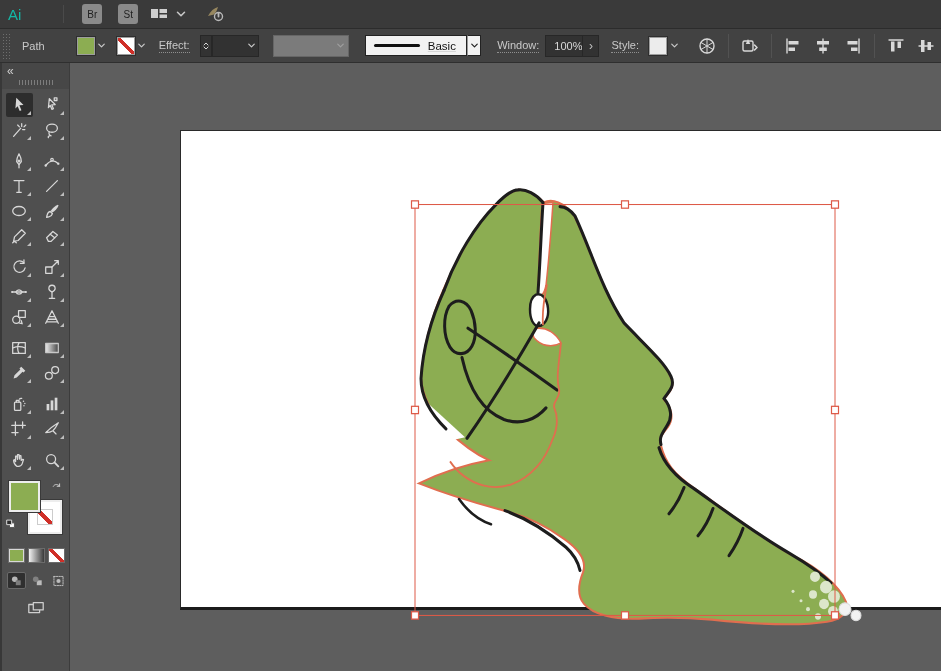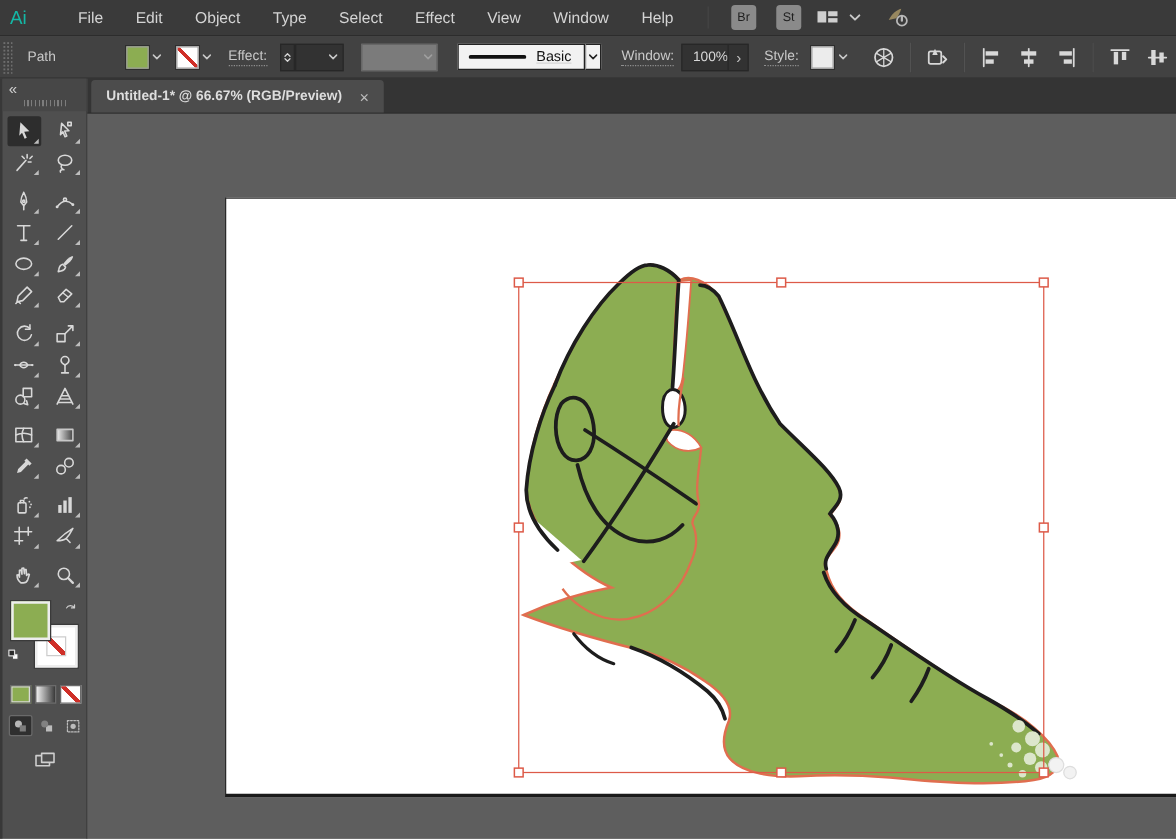--- a/index.html
+++ b/index.html
@@ -89,31 +89,20 @@
   .artboard { position:absolute; left:110px; top:67px; right:0; height:480px; background:var(--paper); border-left:1px solid #2a2a2a; border-top:1px solid #2a2a2a; border-bottom:3px solid #1b1b1b; }
   .artsvg { position:absolute; inset:0; width:100%; height:100%; }
 </style>
 </head>
 <body>
 
 <div id="app">
 
   <div class="menubar">
     <span class="ai-logo">Ai</span>
-    <span id="menu-items" style="display:flex;">
-        <span class="menu-item">File</span>
-        <span class="menu-item">Edit</span>
-        <span class="menu-item">Object</span>
-        <span class="menu-item">Type</span>
-        <span class="menu-item">Select</span>
-        <span class="menu-item">Effect</span>
-        <span class="menu-item">View</span>
-        <span class="menu-item">Window</span>
-        <span class="menu-item">Help</span>
-      </span>
     <span class="mb-sep"></span>
     <span class="sq-btn">Br</span>
     <span class="sq-btn">St</span>
     <span class="mb-icon">
         <svg viewBox="0 0 20 20" fill="none" stroke="#d8d8d8" stroke-width="1.4" stroke-linecap="round" stroke-linejoin="round" width="100%" height="100%">
           <rect x="2" y="5" width="7" height="9" fill="#cfcfcf" stroke="none"></rect>
           <rect x="10.5" y="5" width="7.5" height="4" fill="#cfcfcf" stroke="none"></rect>
           <rect x="10.5" y="10.5" width="7.5" height="3.5" fill="#cfcfcf" stroke="none"></rect>
         </svg>
       </span>
@@ -126,21 +115,21 @@
         <svg viewBox="0 0 20 20" fill="none" stroke="#d8d8d8" stroke-width="1.4" stroke-linecap="round" stroke-linejoin="round" width="100%" height="100%">
           <path d="M3 12c2.5-5 6-8 10-9-1 3-2 5.5-4 7.5L3 12z" fill="#97875f" stroke="none"></path>
           <circle cx="13.5" cy="12.5" r="4" stroke="#b9b9b9"></circle>
           <path d="M13.5 8.8v3.7" stroke="#b9b9b9" stroke-width="1.8"></path>
         </svg>
       </span>
   </div>
 
   <div class="controlbar">
     <span class="vgrip"></span>
-    <span class="cb-label" style="margin-right:52px;">Path</span>
+    <span class="cb-label" style="margin-right:28px;">Path</span>
     <span class="combo">
       <span class="swatch fill"></span>
       <span class="dd-chev">
           <svg viewBox="0 0 20 20" fill="none" stroke="#d8d8d8" stroke-width="1.4" stroke-linecap="round" stroke-linejoin="round" width="100%" height="100%">
             <path d="M5 7.5l5 5 5-5" stroke="#c9c9c9" stroke-width="2.2" fill="none"></path>
           </svg>
         </span>
     </span>
     <span class="combo">
       <span class="swatch none"></span>
@@ -530,26 +519,20 @@
 
       <span class="screen-mode">
           <svg viewBox="0 0 20 20" fill="none" stroke="#d8d8d8" stroke-width="1.4" stroke-linecap="round" stroke-linejoin="round" width="100%" height="100%">
             <rect x="2" y="5" width="12" height="9" fill="none" stroke="#cfcfcf"></rect>
             <rect x="7" y="3" width="11" height="8" fill="#4f4f4f" stroke="#cfcfcf"></rect>
           </svg>
         </span>
     </div>
 
     <div class="docarea">
-      <div class="tabbar">
-        <div class="tab">
-          <span class="tab-title">Untitled-1* @ 66.67% (RGB/Preview)</span>
-          <span class="tab-close">×</span>
-        </div>
-      </div>
       <div class="canvas">
         <div class="artboard"></div>
         <svg class="artsvg" viewBox="70 91 871 580" preserveAspectRatio="none">
 
           <g>
             <path style="fill:var(--green);stroke:var(--salmon);stroke-width:2" d="M 518 212
                  C 526 211 536 216 544 224
                  C 552 220 564 224 574 236
                  C 592 272 601 305 624 339
                  C 647 362 665 377 671 391

